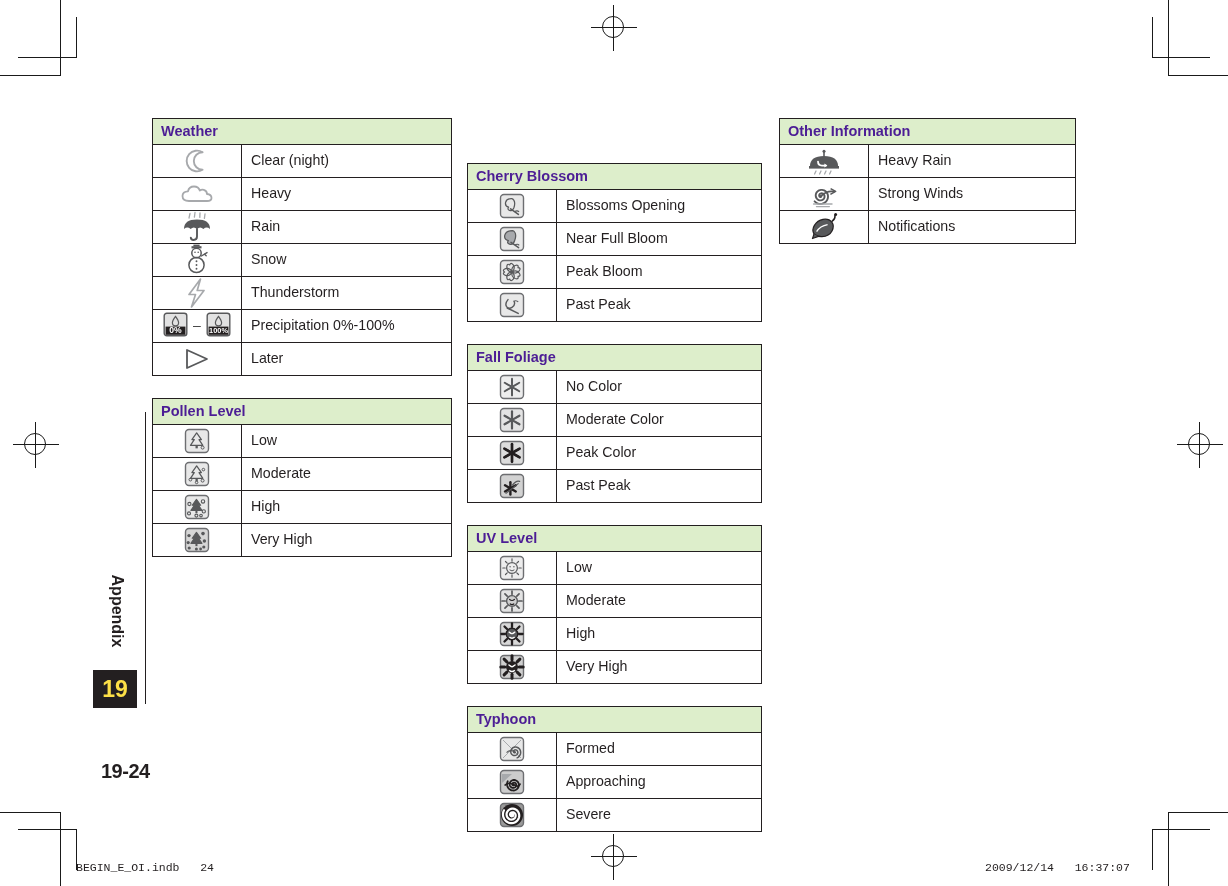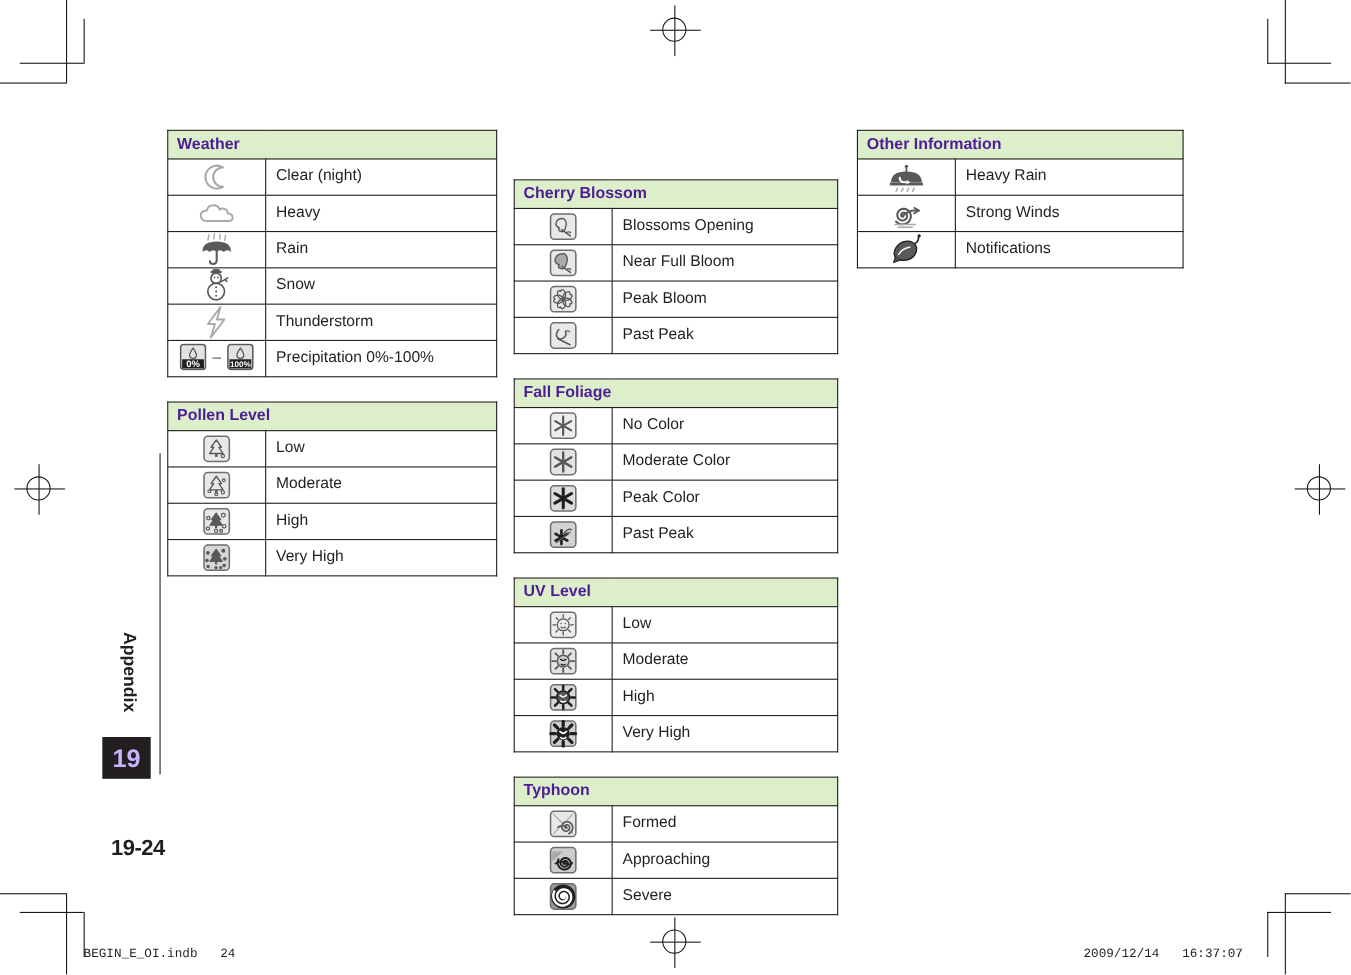--- a/index.html
+++ b/index.html
@@ -107,21 +107,21 @@
     transform-origin: center center;
     white-space: nowrap;
   }
   .side-tab .tab-num {
     position: absolute;
     left: 0px;
     top: 110px;
     width: 44px;
     height: 38px;
     background: #231f20;
-    color: #c4b5fd;
+    color: #fde047;
     font-size: 23px;
     font-weight: bold;
     text-align: center;
     line-height: 38px;
   }
   .side-rule {
     position: absolute;
     left: 145px;
     top: 412px;
     width: 1px;
@@ -332,20 +332,26 @@
                 <svg width="25" height="25" viewBox="0 0 25 25">
                   <rect x="1.2" y="1.2" width="22.6" height="22.6" rx="2.6" ry="2.6" fill="#e2e2e2" stroke="#58595b" stroke-width="1.4"></rect>
                   <path d="M12.5 4.4 Q9.4 8.6 9.4 10.8 A3.1 3.1 0 0 0 15.6 10.8 Q15.6 8.6 12.5 4.4 Z" fill="none" stroke="#58595b" stroke-width="1.2"></path>
                   <rect x="2.6" y="14.6" width="19.8" height="8.2" fill="#231f20"></rect>
                   <text x="12.5" y="21.4" font-family="Liberation Sans, sans-serif" font-size="7.4" font-weight="bold" fill="#ffffff" text-anchor="middle">100%</text>
                 </svg>
               </span>
             </span></td>
           <td class="label-cell">Precipitation 0%-100%</td>
         </tr>
+        <tr>
+          <td class="icon-cell"><span class="ic"><svg width="32" height="24" viewBox="0 0 32 24">
+                <path d="M6 3 L26 12 L6 21 Z" fill="none" stroke="#58595b" stroke-width="1.8" stroke-linejoin="round"></path>
+              </svg></span></td>
+          <td class="label-cell">Later</td>
+        </tr>
       </tbody>
     </table>
     <table class="ind-table">
       <thead>
         <tr>
           <th colspan="2">Pollen Level</th>
         </tr>
       </thead>
       <tbody>
         <tr>

